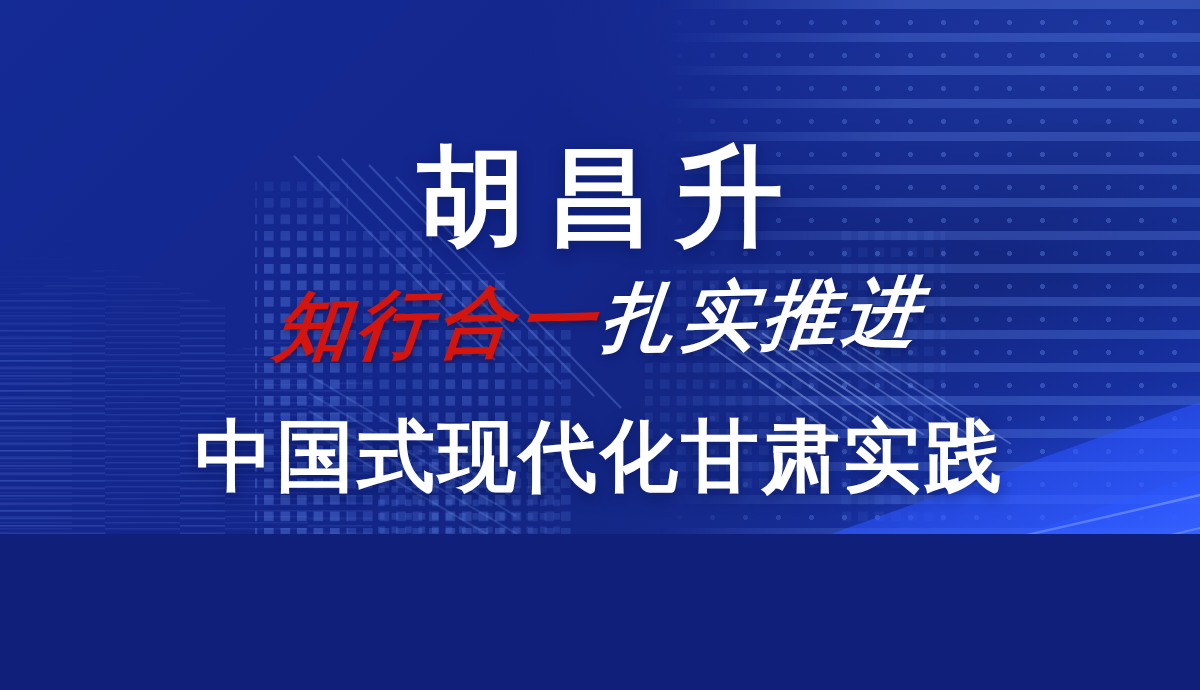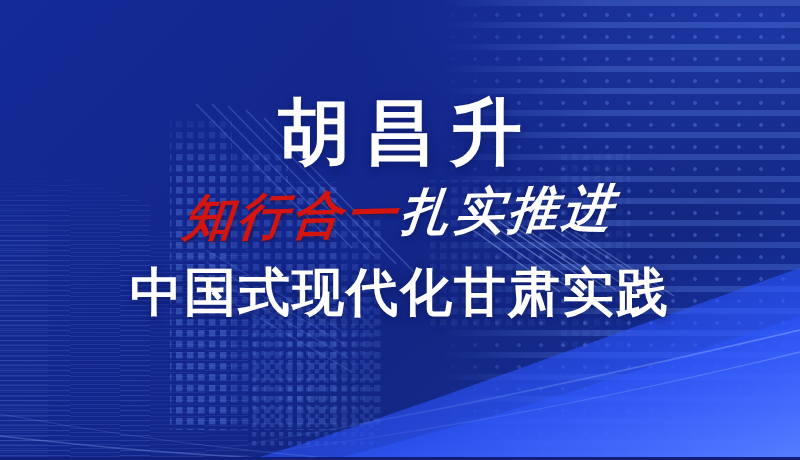--- a/index.html
+++ b/index.html
@@ -5,21 +5,21 @@
 <style>
   * { margin:0; padding:0; box-sizing:border-box; }
   html,body { background:#0f1f7a; }
   body {
     font-family:"Liberation Sans","DejaVu Sans",sans-serif;
   }
 
   #banner {
     position:relative;
     width:800px;
-    height:457px;
+    height:356px;
     overflow:hidden;
     background:#13268c;
   }
 
   
   .layer { position:absolute; inset:0; pointer-events:none; }
 
   
   .bg-base {
     background:
@@ -83,21 +83,21 @@
     font-style:italic;
     font-family:"DejaVu Serif","Liberation Serif",serif;
     letter-spacing:4px;
     white-space:nowrap;
     transform:skewX(-7deg) rotate(-1.4deg);
   }
   .calli-red  { color:#d4140f; text-shadow:1px 2px 4px rgba(40,0,0,.35); }
   .calli-white{ color:#ffffff; text-shadow:1px 2px 6px rgba(5,15,70,.45); }
 
   .subtitle-line {
-    margin-top:28px;
+    margin-top:41px;
     color:#ffffff;
     font-size:52px;
     line-height:1;
     font-weight:700;
     letter-spacing:2px;
     white-space:nowrap;
     text-shadow:0 3px 10px rgba(5,15,70,.5);
   }
 </style>
 </head>

